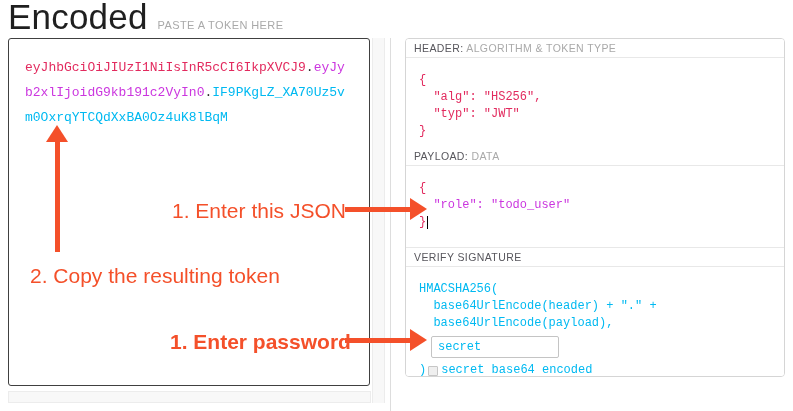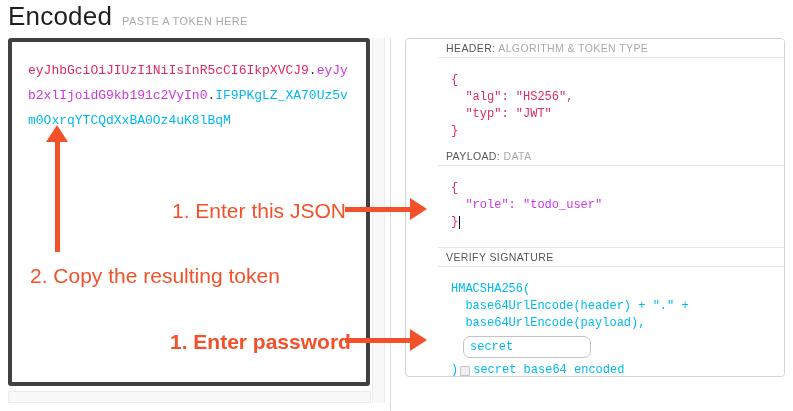--- a/index.html
+++ b/index.html
@@ -9,32 +9,32 @@
     font-family: "Liberation Sans", sans-serif;
     position: relative; overflow: hidden;
   }
   .stage { position:absolute; inset:0; width:793px; height:411px; }
 
   
   .head-row { position:absolute; top:0; display:flex; align-items:baseline; }
   .head-row.enc { left:8px; }
   .head-row.dec { left:405px; }
   .big-title {
-    font-size:26px; font-weight:300; color:#1f1f1f; letter-spacing:.2px;
+    font-size:35px; font-weight:300; color:#1f1f1f; letter-spacing:.2px;
     line-height:33px;
   }
   .sub-title {
     font-size:11px; color:#aaab ; color:#a9a9a9; margin-left:10px;
     letter-spacing:.4px;
   }
 
   
   .enc-box {
     position:absolute; left:8px; top:38px; width:362px; height:348px;
-    background:#fff; border:4px solid #404040; border-radius:3px;padding-left:20px;
+    background:#fff; border:1px solid #404040; border-radius:3px;padding-left:20px;
   }
   .token-area {
     position:absolute; left:16px; top:16px; width:322px;
     font-family:"Liberation Mono","DejaVu Sans Mono",monospace;
     font-size:13px; line-height:25px; word-break:break-all;
   }
   .tok-red    { color:#e22a5e; }
   .tok-purple { color:#cb36df; }
   .tok-blue   { color:#00b9f1; }
   .tok-dot    { color:#2d2d2d; }
@@ -50,21 +50,21 @@
   }
   .col-divider {
     position:absolute; left:390px; top:38px; width:1px; height:373px;
     background:#ddd;
   }
 
   
   .dec-box {
     position:absolute; left:405px; top:38px; width:380px; height:339px;
     background:#fff; border:1px solid #d5d5d5; border-radius:4px;
-    display:flex; flex-direction:column; overflow:hidden;padding-left:32px;
+    display:flex; flex-direction:column; overflow:hidden;
   }
   .strip {
     flex:0 0 19px; padding:3px 8px 2px 8px;
     font-size:10.5px; letter-spacing:.4px; color:#a9a9a9;
     border-bottom:1px solid #e8e8e8; background:#fff;
   }
   .strip .strong { color:#57565c; }
   .code-area { background:#fff; }
   .code-area.header-area  { flex:0 0 89px; }
   .code-area.payload-area { flex:0 0 82px; border-bottom:1px solid #e8e8e8; }
@@ -76,21 +76,21 @@
   }
   .code-red    { color:#e22a5e; }
   .code-purple { color:#cb36df; }
   .code-blue   { color:#00b9f1; }
   .caret {
     display:inline-block; width:1.5px; height:13px; background:#000;
     vertical-align:text-bottom; margin-left:.5px;
   }
   .secret-input {
     display:block; width:128px; height:22px; margin:4px 0 4px 25px;
-    border:1px solid #c4c4c4; border-radius:7px; padding:2px 6px;
+    border:1px solid #c4c4c4; border-radius:2px; padding:2px 6px;
     font-family:"Liberation Mono","DejaVu Sans Mono",monospace;
     font-size:12px; color:#00b9f1; outline:none; background:#fff;
   }
   .close-line {
     font-family:"Liberation Mono","DejaVu Sans Mono",monospace;
     font-size:12px; line-height:17px; padding-left:13px; color:#00b9f1;
     display:flex; align-items:center;
   }
   .checkbox {
     display:inline-block; width:10px; height:10px; background:#efefef;

